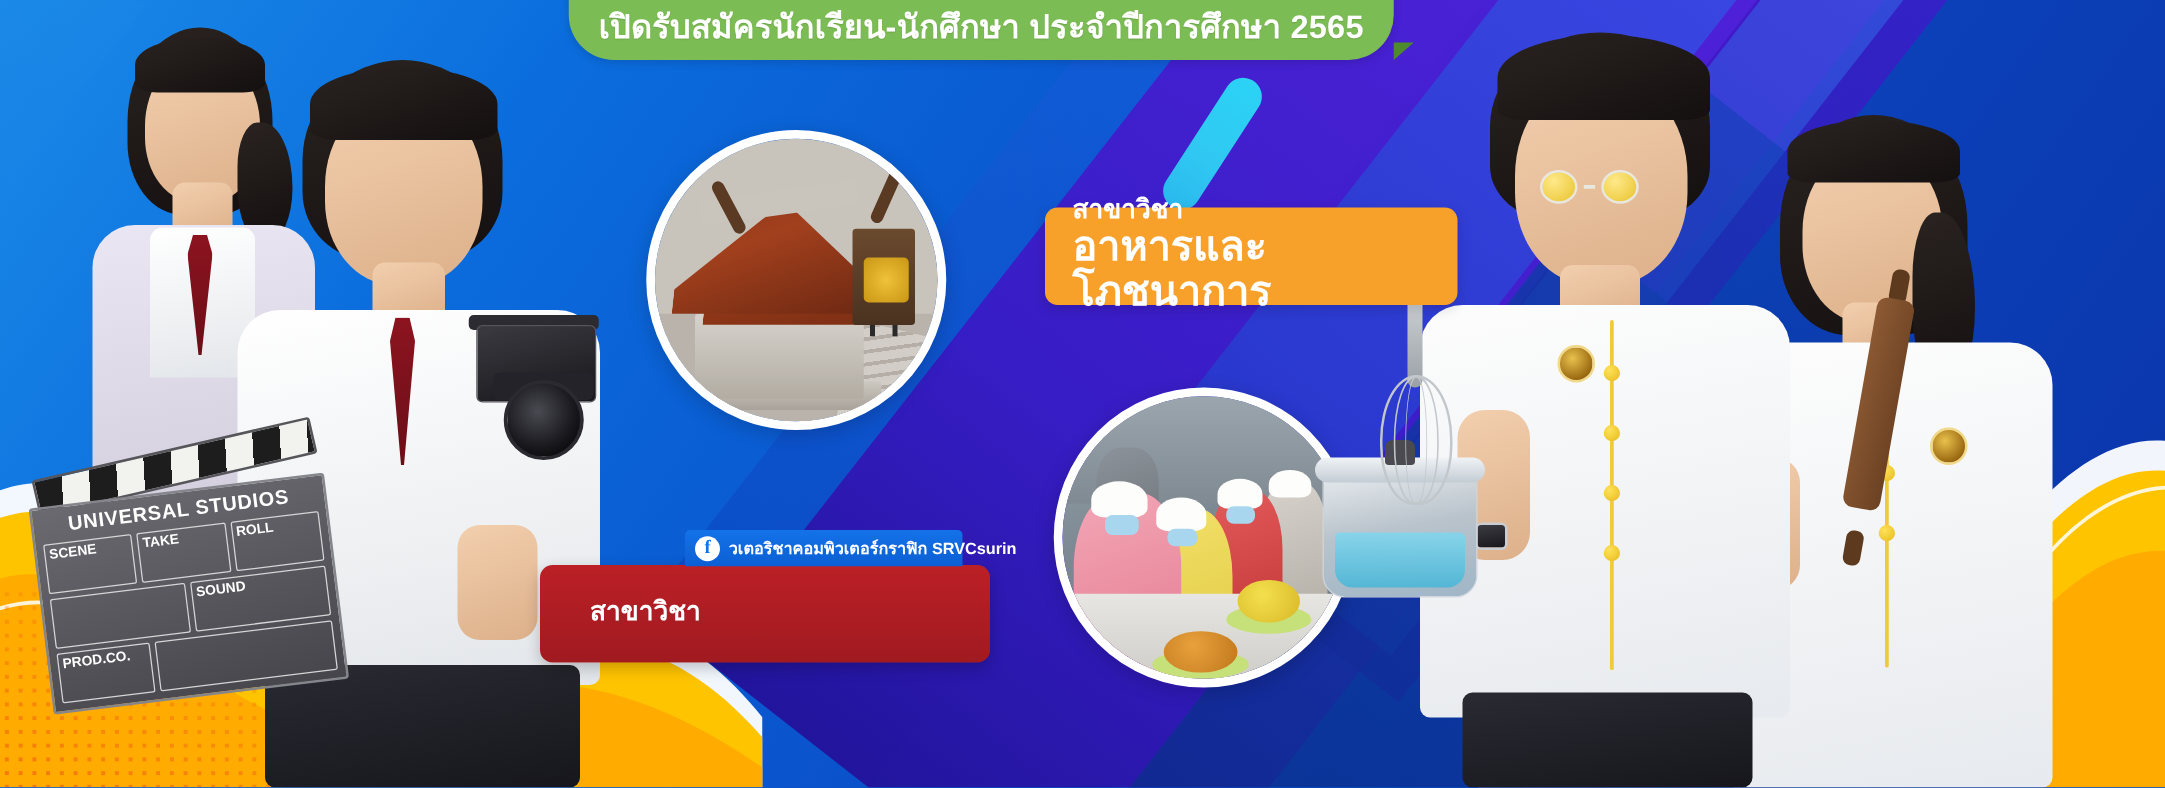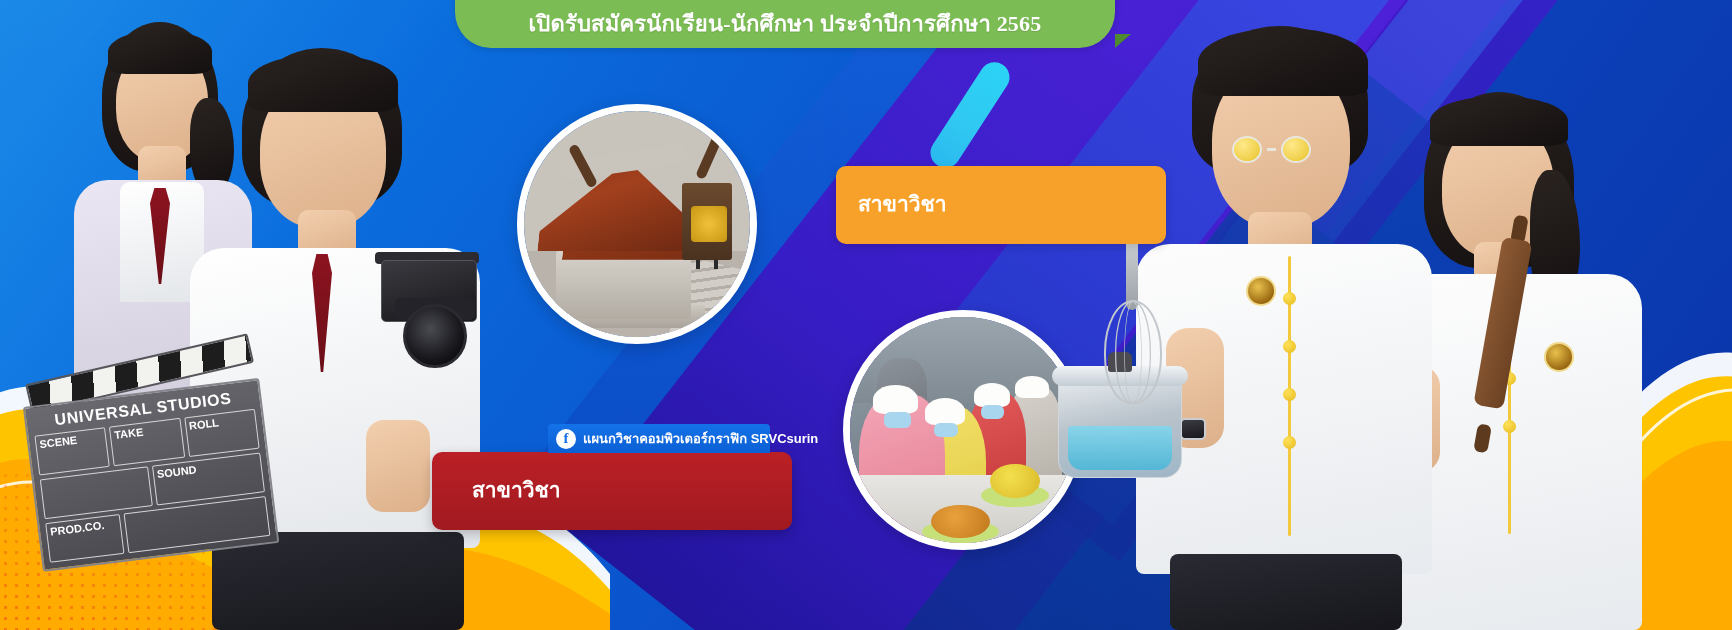--- a/index.html
+++ b/index.html
@@ -149,26 +149,25 @@
   #green-banner::after{
     content:"";
     position:absolute;
     right:-16px; bottom:0;
     width:0;height:0;
     border-left:16px solid #4e8a2e;
     border-bottom:14px solid transparent;
   }
   #green-banner .gb-text {
     color: #ffffff;
-    font-size: 22px;
+    font-size: 26px;
     font-weight: 700;
     letter-spacing: .2px;
     white-space: nowrap;
     text-shadow: 0 1px 1px rgba(0,0,0,.12);
-    font-family: Liberation Serif, serif;
   }
 
   
   .circle-photo {
     position: absolute;
     border-radius: 50%;
     border: 7px solid #ffffff;
     overflow: hidden;
     z-index: 14;
     box-shadow: 0 4px 16px rgba(0,0,0,.18);
@@ -658,24 +657,25 @@
     <path d="M552,60 C506,62 466,96 436,140" stroke="#ffffff" stroke-width="3" fill="none" opacity="0.85" stroke-linecap="round"></path>
     <path d="M128,180 C86,196 44,228 18,258" stroke="#ffffff" stroke-width="3" fill="none" opacity="0.8" stroke-linecap="round"></path>
   </svg>
 
   <div id="green-banner">
     <span class="gb-text">เปิดรับสมัครนักเรียน-นักศึกษา ประจำปีการศึกษา 2565</span>
   </div>
 
   <div id="fb-bar">
     <span class="fb-icon">f</span>
-    <span class="fb-text">แผนกวิชาคอมพิวเตอร์กราฟิก SRVCsurin</span>
+    <span class="fb-text">วเตอริชาคอมพิวเตอร์กราฟิก SRVCsurin</span>
   </div>
 
   <div id="red-badge">
     <span class="line1">สาขาวิชา</span>
   </div>
 
   <div id="orange-badge">
     <span class="line1">สาขาวิชา</span>
+    <span class="line2">อาหารและโภชนาการ</span>
   </div>
 
 </div>
 
 </body></html>

